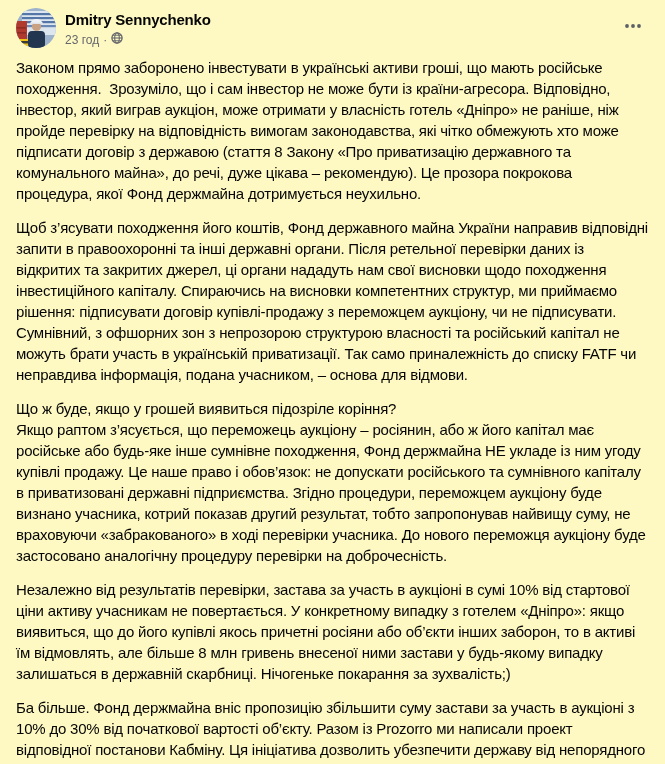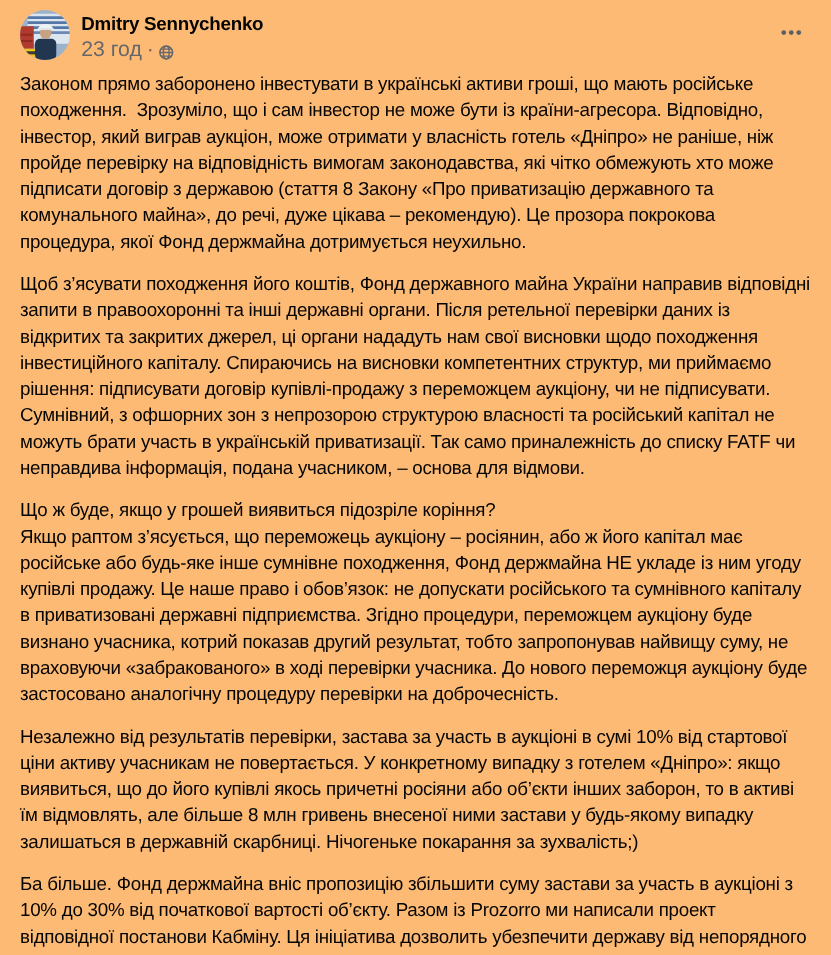--- a/index.html
+++ b/index.html
@@ -2,21 +2,21 @@
 <html><head>
 <meta charset="utf-8">
 <style>
   * { margin: 0; padding: 0; box-sizing: border-box; }
   html, body { width: 665px; height: 764px; overflow: hidden; }
   body {
     background: #ffffff;
     font-family: "Liberation Sans", "DejaVu Sans", sans-serif;
     color: #050505;
   }
-  .post { width: 665px; height: 764px; background: #fdba74; }
+  .post { width: 665px; height: 764px; background: #fef9c3; }
 
   
   .post-header {
     display: flex;
     align-items: flex-start;
     padding: 8px 16px 0 16px;
   }
   .avatar {
     width: 40px; height: 40px;
     border-radius: 50%;
@@ -29,23 +29,23 @@
   .author {
     font-size: 15px;
     font-weight: bold;
     color: #050505;
     line-height: 19px;
     letter-spacing: -0.2px;
     cursor: pointer;
   }
   .subline {
     display: flex;
-    align-items: flex-end;
+    align-items: flex-start;
     margin-top: 3px;
-    font-size: 17px;
+    font-size: 12px;
     color: #65676b;
     line-height: 16px;
   }
   .subline .ts { cursor: pointer; }
   .subline .sep { margin: 0 4px; }
   .globe { display: inline-flex; align-items: center; }
   .menu-btn {
     margin-left: auto;
     margin-top: 6px;
     width: 32px; height: 24px;

